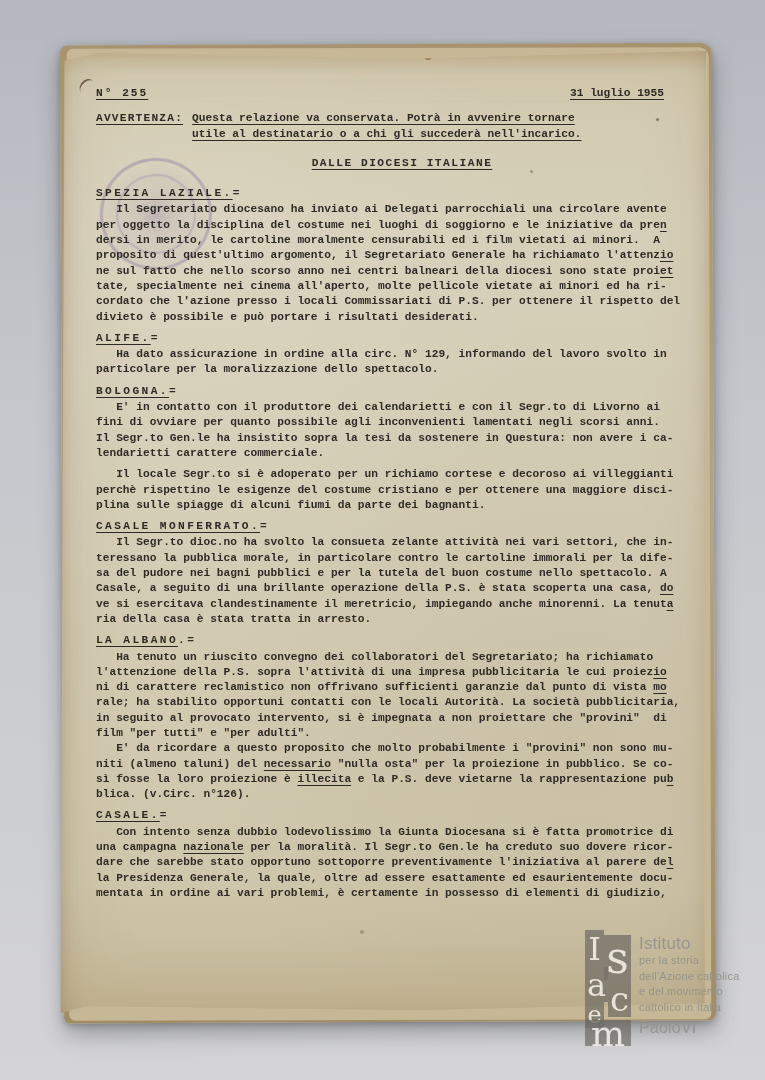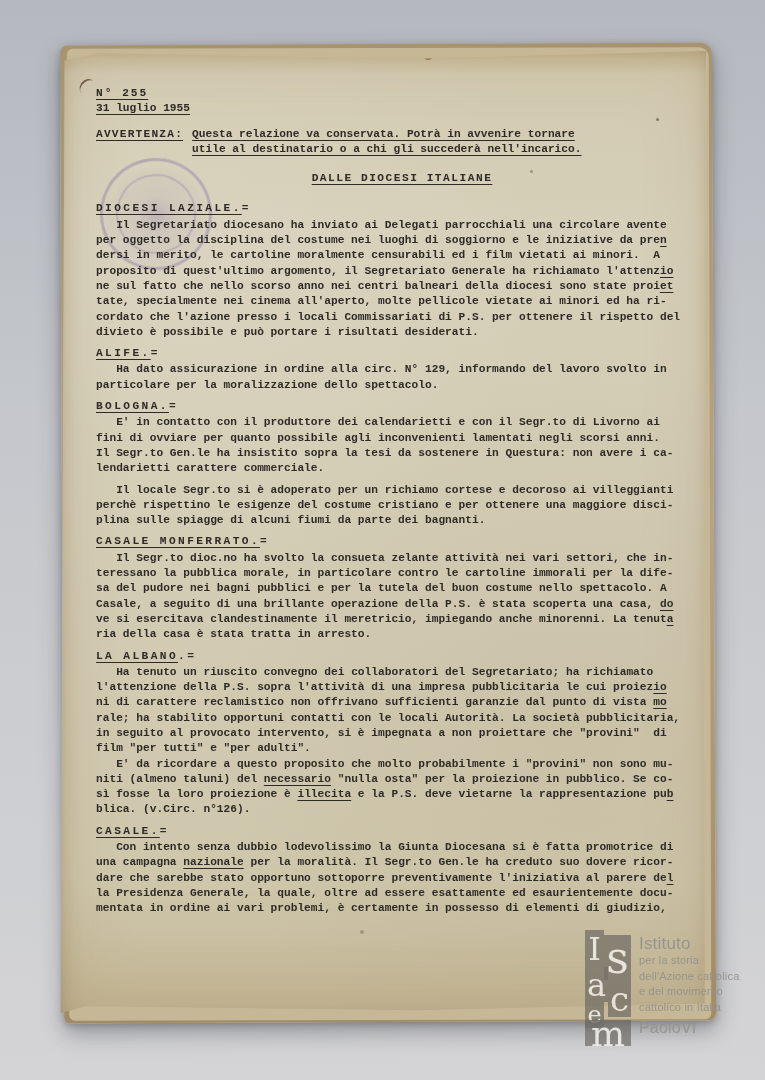--- a/index.html
+++ b/index.html
@@ -33,23 +33,23 @@
     box-shadow:inset 0 0 70px rgba(140,110,70,.20), inset 14px 0 22px -16px rgba(120,90,50,.45),
                inset -12px 0 20px -14px rgba(120,90,50,.40);
   }
   .content{
     position:absolute;left:36px;top:36px;width:612px;
     color:#2e2b26;font-size:11.2px;line-height:15.3px;font-weight:bold;
   }
   .ul{text-decoration:underline;text-underline-offset:3px;text-decoration-thickness:1px;}
   u{text-underline-offset:3px;text-decoration-thickness:1px;}
   .title{text-align:center;letter-spacing:1.8px;margin:0 0 10px 8px;white-space:nowrap;}
-  .meta-row{display:flex;justify-content:space-between;align-items:baseline;margin:0 0 10px 0;flex-direction:column;}
+  .meta-row{display:flex;justify-content:space-between;align-items:baseline;margin:0 0 10px 0;}
   .num{letter-spacing:2px;}
-  .date{padding-right:56px;}
+  .date{padding-right:44px;}
   .notice-row{display:flex;gap:9px;margin:0 0 14px 0;}
   .nlabel{letter-spacing:1.2px;flex:none;}
   .ntext{white-space:pre-wrap;}
   .stitle{text-align:center;letter-spacing:1.5px;margin:7px 0 15px 0;}
   .entry{margin-bottom:6px;}
   .ehead{margin:0 0 1px 0;font-size:inherit;font-weight:bold;letter-spacing:2.4px;}
   .ebody{margin:0;white-space:pre-wrap;}
   
   .stamp{
     position:absolute;left:40px;top:108px;width:106px;height:106px;border-radius:50%;
@@ -121,21 +121,21 @@
 
       <div class="notice-row">
         <span class="nlabel ul">AVVERTENZA:</span>
         <span class="ntext ul">Questa relazione va conservata. Potrà in avvenire tornare
 utile al destinatario o a chi gli succederà nell'incarico.</span>
       </div>
 
       <div class="stitle ul">DALLE DIOCESI ITALIANE</div>
 
       <section class="entry">
-        <h3 class="ehead"><u>DIOCESI LAZIALE.</u>=</h3>
+        <h3 class="ehead"><u>SPEZIA LAZIALE.</u>=</h3>
         <p class="ebody">   Il Segretariato diocesano ha inviato ai Delegati parrocchiali una circolare avente
 per oggetto la disciplina del costume nei luoghi di soggiorno e le iniziative da pre<u>n</u>
 dersi in merito, le cartoline moralmente censurabili ed i film vietati ai minori.  A
 proposito di quest'ultimo argomento, il Segretariato Generale ha richiamato l'attenz<u>io</u>
 ne sul fatto che nello scorso anno nei centri balneari della diocesi sono state proi<u>et</u>
 tate, specialmente nei cinema all'aperto, molte pellicole vietate ai minori ed ha ri-
 cordato che l'azione presso i locali Commissariati di P.S. per ottenere il rispetto del
 divieto è possibile e può portare i risultati desiderati.</p>
       </section>
       <section class="entry">

